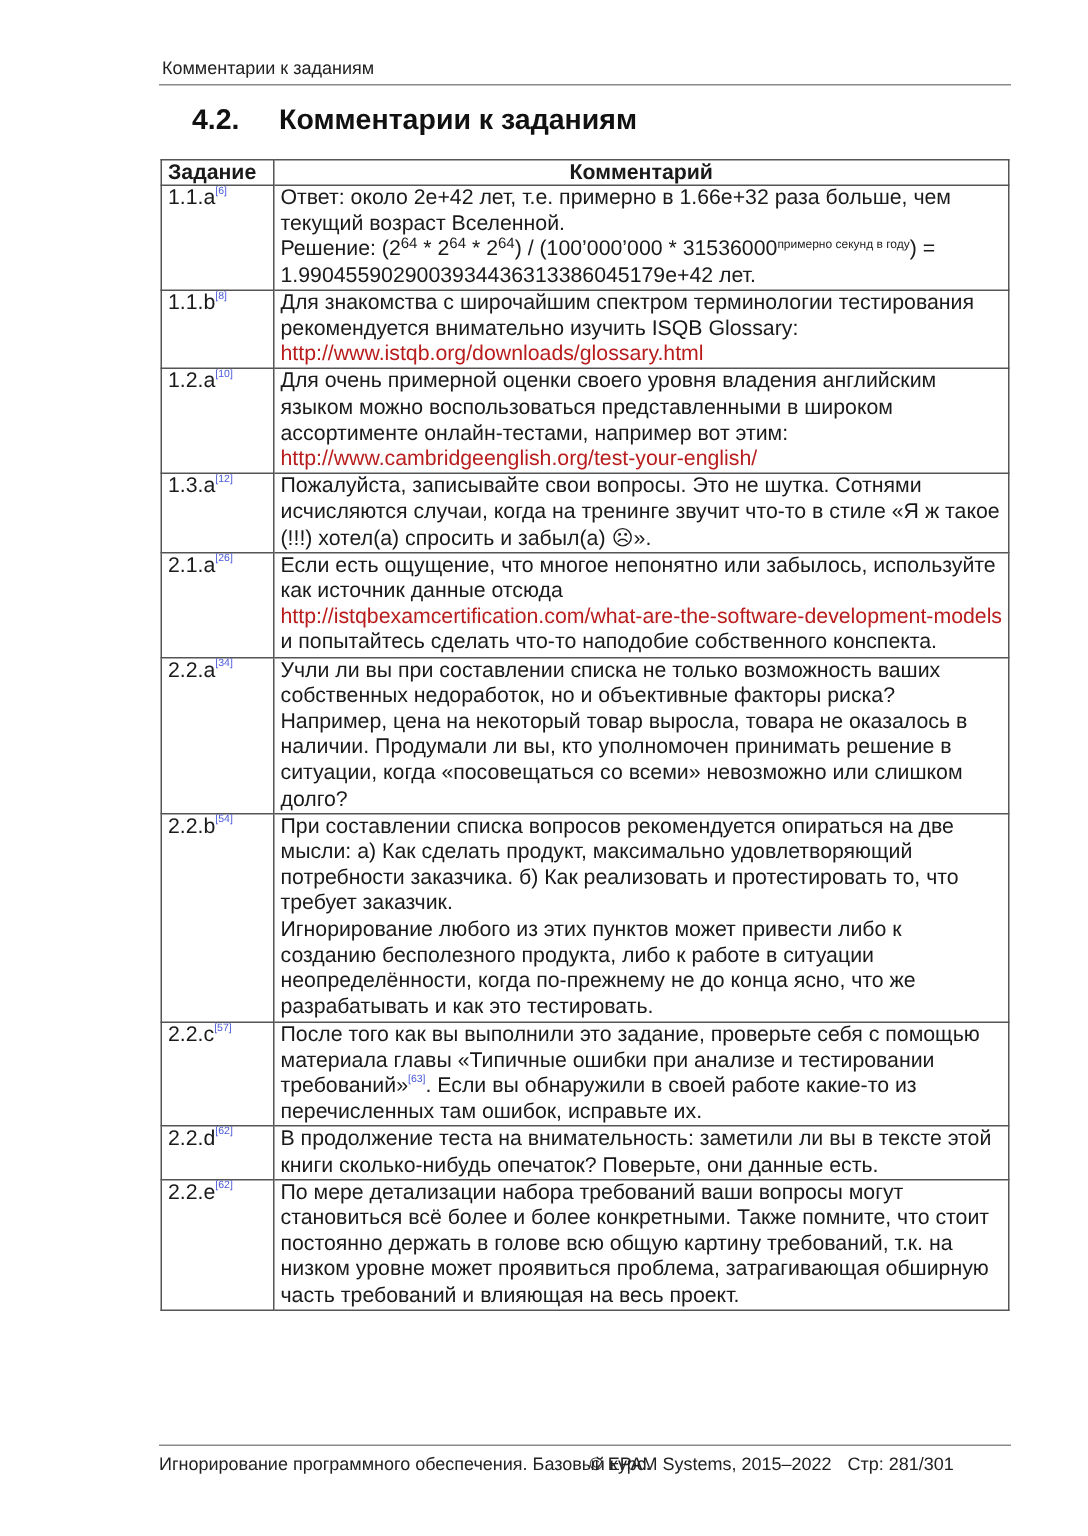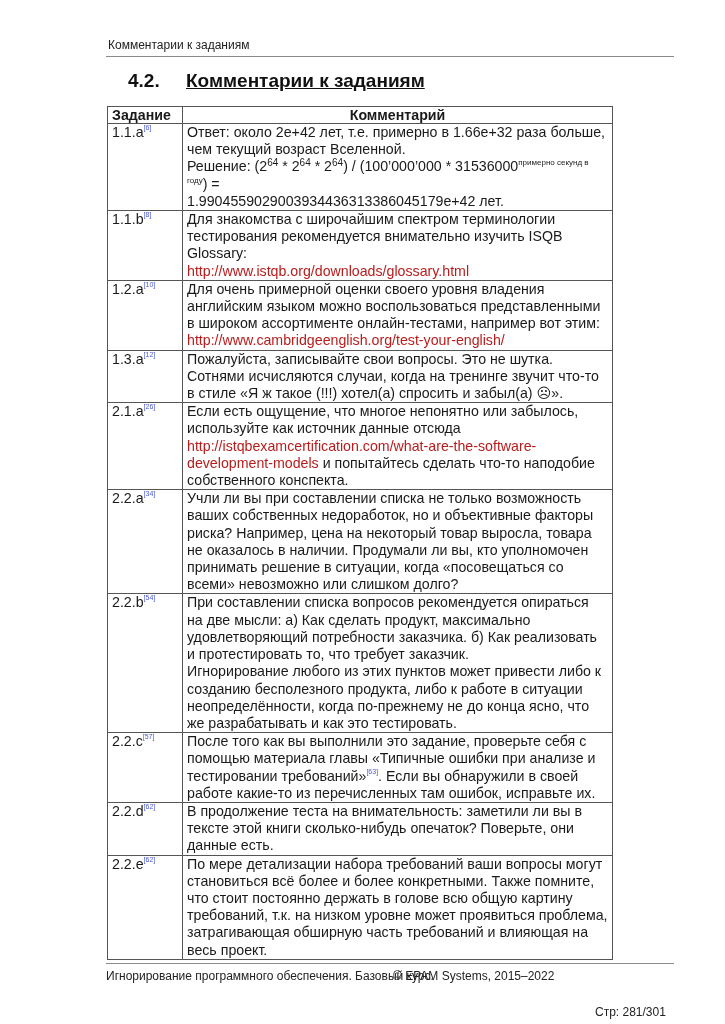--- a/index.html
+++ b/index.html
@@ -1,34 +1,34 @@
 <!DOCTYPE html>
 <html><head>
 <meta charset="utf-8">
 <style>
   html, body { margin: 0; padding: 0; background: #ffffff; }
   body { width: 725px; height: 1024px; position: relative; font-family: "Liberation Sans", sans-serif; color: #1a1a1a; overflow: hidden; }
   .running-header { position: absolute; left: 108px; top: 38px; font-size: 12px; color: #222; }
   .header-rule { position: absolute; left: 106px; top: 56px; width: 568px; height: 1px; background: #8a8a8a; }
-  .section-title { position: absolute; left: 128px; top: 70px; font-size: 19px; font-weight: bold; color: #111; text-decoration: underline; }
+  .section-title { position: absolute; left: 128px; top: 70px; font-size: 19px; font-weight: bold; color: #111; }
   .section-title .num { display: inline-block; width: 58px; }
-  table.comments { position: absolute; left: 107px; top: 106px; width: 506px; border-collapse: collapse; font-size: 14.2px; line-height: 17.2px; }
+  table.comments { position: absolute; left: 107px; top: 106px; width: 566px; border-collapse: collapse; font-size: 14.2px; line-height: 17.2px; }
   table.comments th, table.comments td { border: 1px solid #555; vertical-align: top; padding: 0 4px; }
   table.comments th { font-weight: bold; font-size: 14.2px; line-height: 16px; }
   table.comments th.task-col { width: 66px; text-align: left; padding-left: 4px; }
   table.comments td.task { white-space: nowrap; }
   sup.ref { font-size: 7px; color: #4a5ad8; vertical-align: top; line-height: 10px; position: relative; top: -1px; }
   sup.exp { font-size: 10px; vertical-align: top; line-height: 10px; }
   sup.note { font-size: 8px; vertical-align: top; line-height: 10px; }
   a.link { color: #b91c1c; text-decoration: none; }
   .footer-rule { position: absolute; left: 106px; top: 963px; width: 568px; height: 1px; background: #8a8a8a; }
   .footer { position: absolute; top: 969px; font-size: 12px; color: #222; }
   .footer.left { left: 106px; }
   .footer.mid { left: 393px; }
-  .footer.right { left: 595px; margin-top: 36px; }
+  .footer.right { left: 565px; }
 </style>
 </head>
 <body>
 
 <div class="running-header">Комментарии к заданиям</div>
 <div class="header-rule"></div>
 
 <div class="section-title">
   <span class="num">4.2.</span><span>Комментарии к заданиям</span>
 </div>

